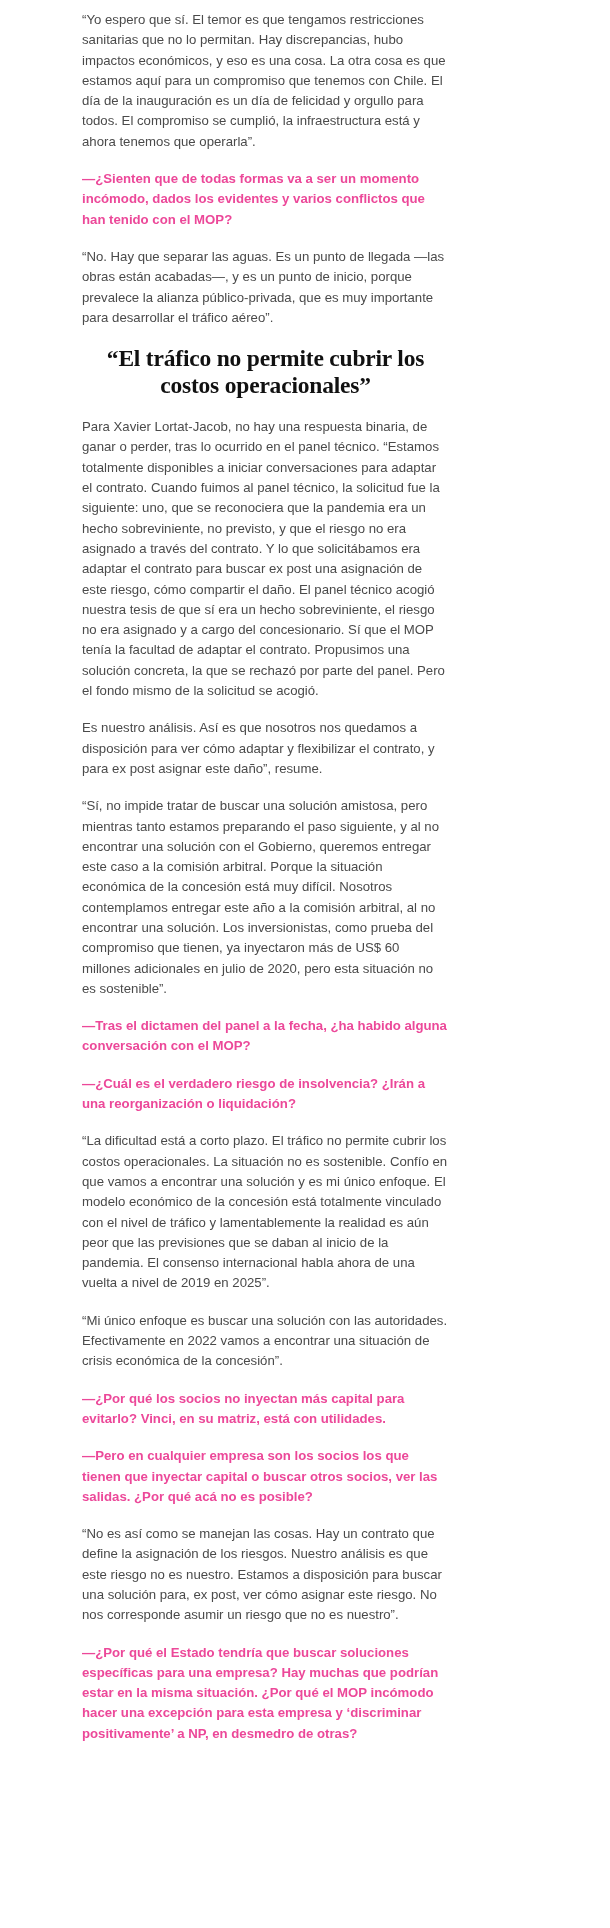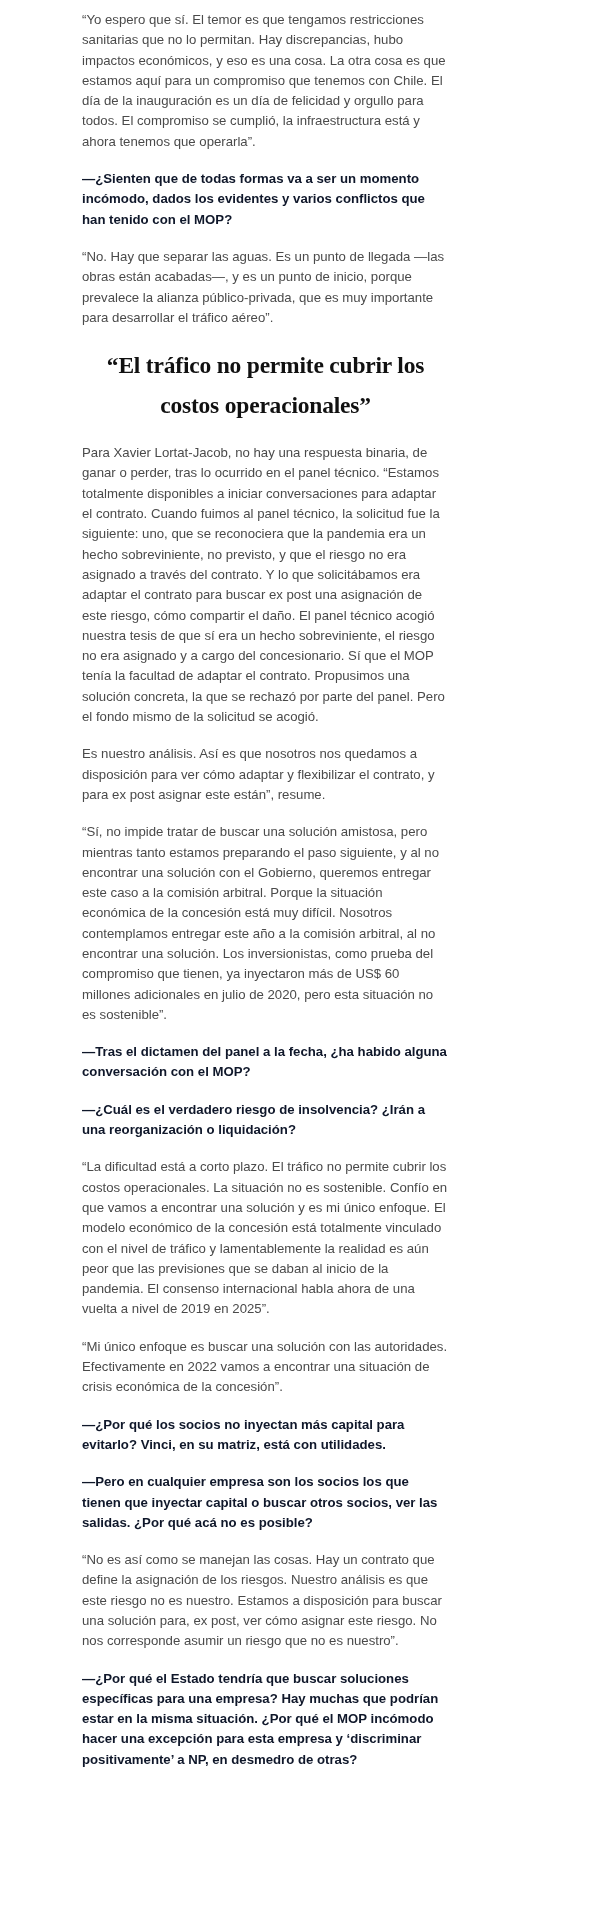--- a/index.html
+++ b/index.html
@@ -20,49 +20,49 @@
   .para {
     font-size: 13.2px;
     line-height: 20.3px;
     color: #4a4a4a;
     margin: 0 0 17px 0;
     text-align: left;
   }
   .question {
     font-size: 13.2px;
     line-height: 20.3px;
-    color: #0f172a;
+    color: #ec4899;
     font-weight: bold;
     margin: 0 0 17px 0;
   }
   .subhead {
     font-family: "Liberation Serif", serif;
     font-size: 23.5px;
-    line-height: 40px;
+    line-height: 27px;
     font-weight: bold;
     color: #111111;
     margin: 6px 0 18px 0;
     text-align: center;
     letter-spacing: -0.2px;
   }
   .para.first {
     margin-top: 0;
   }
 </style>
 </head>
 <body>
 
 <div class="page">
   <div id="blocks">
       <p class="para first">“Yo espero que sí. El temor es que tengamos restricciones sanitarias que no lo permitan. Hay discrepancias, hubo impactos económicos, y eso es una cosa. La otra cosa es que estamos aquí para un compromiso que tenemos con Chile. El día de la inauguración es un día de felicidad y orgullo para todos. El compromiso se cumplió, la infraestructura está y ahora tenemos que operarla”.</p>
       <p class="question">—¿Sienten que de todas formas va a ser un momento incómodo, dados los evidentes y varios conflictos que han tenido con el MOP?</p>
       <p class="para">“No. Hay que separar las aguas. Es un punto de llegada —las obras están acabadas—, y es un punto de inicio, porque prevalece la alianza público-privada, que es muy importante para desarrollar el tráfico aéreo”.</p>
       <h2 class="subhead">“El tráfico no permite cubrir los costos operacionales”</h2>
       <p class="para">Para Xavier Lortat-Jacob, no hay una respuesta binaria, de ganar o perder, tras lo ocurrido en el panel técnico. “Estamos totalmente disponibles a iniciar conversaciones para adaptar el contrato. Cuando fuimos al panel técnico, la solicitud fue la siguiente: uno, que se reconociera que la pandemia era un hecho sobreviniente, no previsto, y que el riesgo no era asignado a través del contrato. Y lo que solicitábamos era adaptar el contrato para buscar ex post una asignación de este riesgo, cómo compartir el daño. El panel técnico acogió nuestra tesis de que sí era un hecho sobreviniente, el riesgo no era asignado y a cargo del concesionario. Sí que el MOP tenía la facultad de adaptar el contrato. Propusimos una solución concreta, la que se rechazó por parte del panel. Pero el fondo mismo de la solicitud se acogió.</p>
-      <p class="para">Es nuestro análisis. Así es que nosotros nos quedamos a disposición para ver cómo adaptar y flexibilizar el contrato, y para ex post asignar este están”, resume.</p>
+      <p class="para">Es nuestro análisis. Así es que nosotros nos quedamos a disposición para ver cómo adaptar y flexibilizar el contrato, y para ex post asignar este daño”, resume.</p>
       <p class="para">“Sí, no impide tratar de buscar una solución amistosa, pero mientras tanto estamos preparando el paso siguiente, y al no encontrar una solución con el Gobierno, queremos entregar este caso a la comisión arbitral. Porque la situación económica de la concesión está muy difícil. Nosotros contemplamos entregar este año a la comisión arbitral, al no encontrar una solución. Los inversionistas, como prueba del compromiso que tienen, ya inyectaron más de US$ 60 millones adicionales en julio de 2020, pero esta situación no es sostenible”.</p>
       <p class="question">—Tras el dictamen del panel a la fecha, ¿ha habido alguna conversación con el MOP?</p>
       <p class="question">—¿Cuál es el verdadero riesgo de insolvencia? ¿Irán a una reorganización o liquidación?</p>
       <p class="para">“La dificultad está a corto plazo. El tráfico no permite cubrir los costos operacionales. La situación no es sostenible. Confío en que vamos a encontrar una solución y es mi único enfoque. El modelo económico de la concesión está totalmente vinculado con el nivel de tráfico y lamentablemente la realidad es aún peor que las previsiones que se daban al inicio de la pandemia. El consenso internacional habla ahora de una vuelta a nivel de 2019 en 2025”.</p>
       <p class="para">“Mi único enfoque es buscar una solución con las autoridades. Efectivamente en 2022 vamos a encontrar una situación de crisis económica de la concesión”.</p>
       <p class="question">—¿Por qué los socios no inyectan más capital para evitarlo? Vinci, en su matriz, está con utilidades.</p>
       <p class="question">—Pero en cualquier empresa son los socios los que tienen que inyectar capital o buscar otros socios, ver las salidas. ¿Por qué acá no es posible?</p>
       <p class="para">“No es así como se manejan las cosas. Hay un contrato que define la asignación de los riesgos. Nuestro análisis es que este riesgo no es nuestro. Estamos a disposición para buscar una solución para, ex post, ver cómo asignar este riesgo. No nos corresponde asumir un riesgo que no es nuestro”.</p>
       <p class="question">—¿Por qué el Estado tendría que buscar soluciones específicas para una empresa? Hay muchas que podrían estar en la misma situación. ¿Por qué el MOP incómodo hacer una excepción para esta empresa y ‘discriminar positivamente’ a NP, en desmedro de otras?</p>
     </div>

